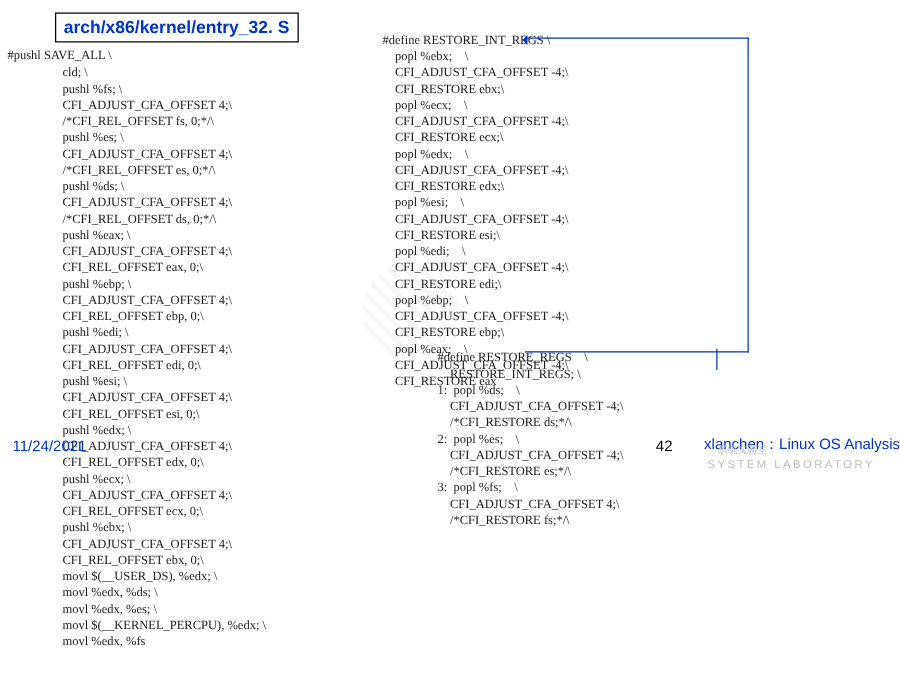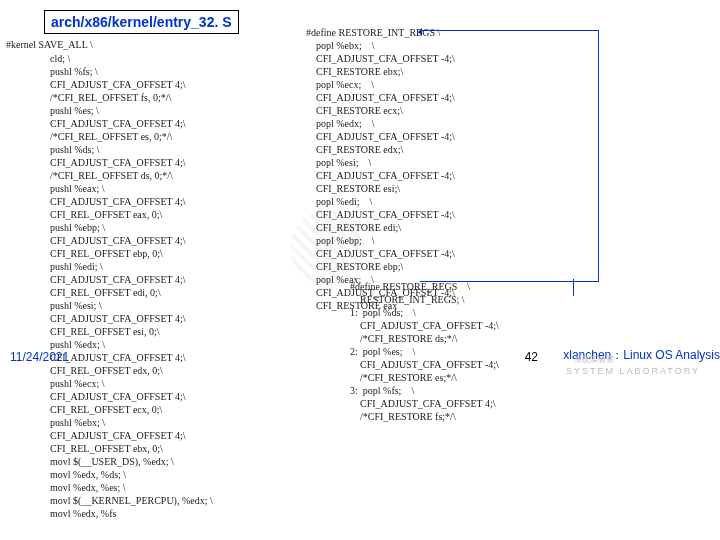--- a/index.html
+++ b/index.html
@@ -24,21 +24,21 @@
 .seal{position:absolute;right:354px;top:210px;width:76px;height:76px;border-radius:50%;opacity:0.08;background:repeating-linear-gradient(45deg,#888 0 4px,transparent 4px 9px)}
 </style>
 </head>
 <body>
 
 <div class="slide">
   <div class="title-box left">
     <span class="title-text">arch/x86/kernel/entry_32. S</span>
   </div>
 
-  <div class="code code-left-top">#kernel SAVE_ALL \</div>
+  <div class="code code-left-top">#pushl SAVE_ALL \</div>
   <div class="code code-left">cld; \
 pushl %fs; \
 CFI_ADJUST_CFA_OFFSET 4;\
 /*CFI_REL_OFFSET fs, 0;*/\
 pushl %es; \
 CFI_ADJUST_CFA_OFFSET 4;\
 /*CFI_REL_OFFSET es, 0;*/\
 pushl %ds; \
 CFI_ADJUST_CFA_OFFSET 4;\
 /*CFI_REL_OFFSET ds, 0;*/\

